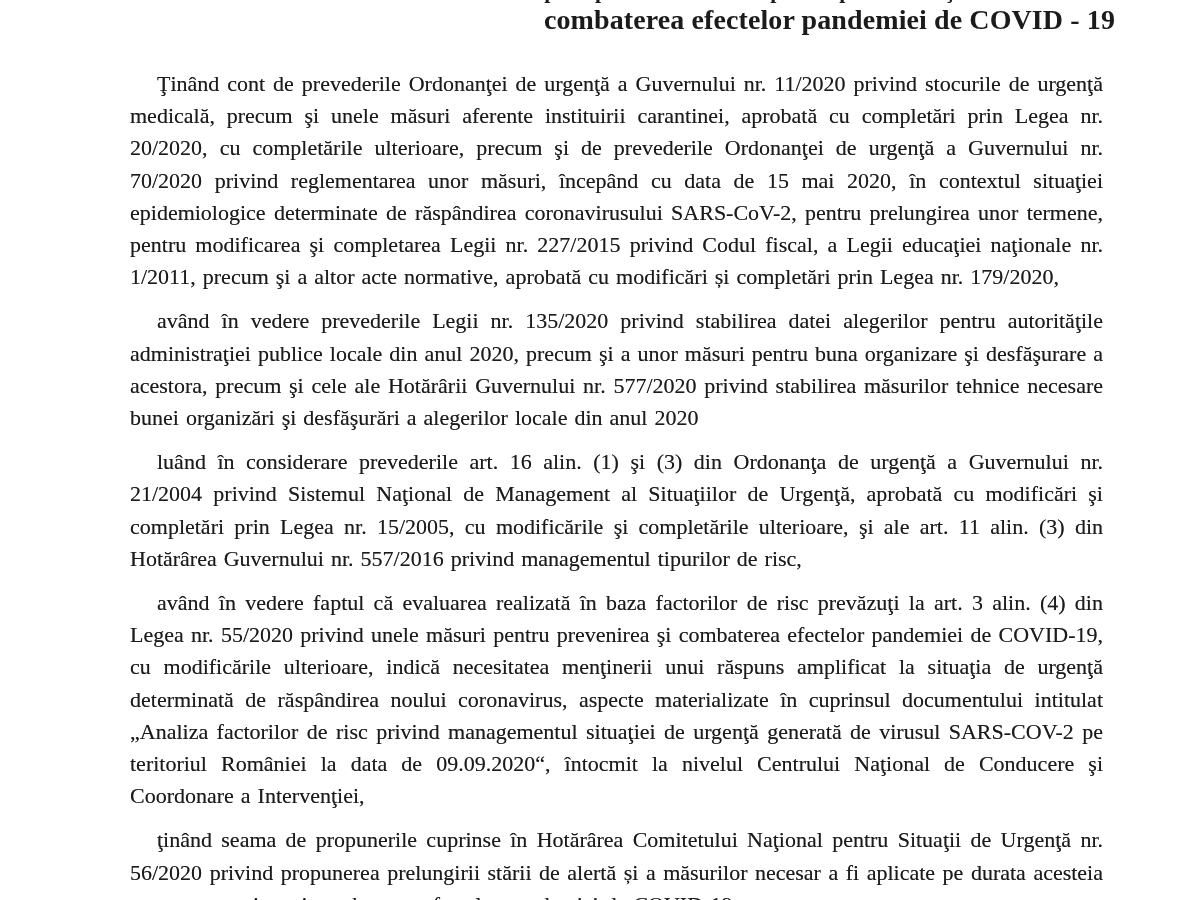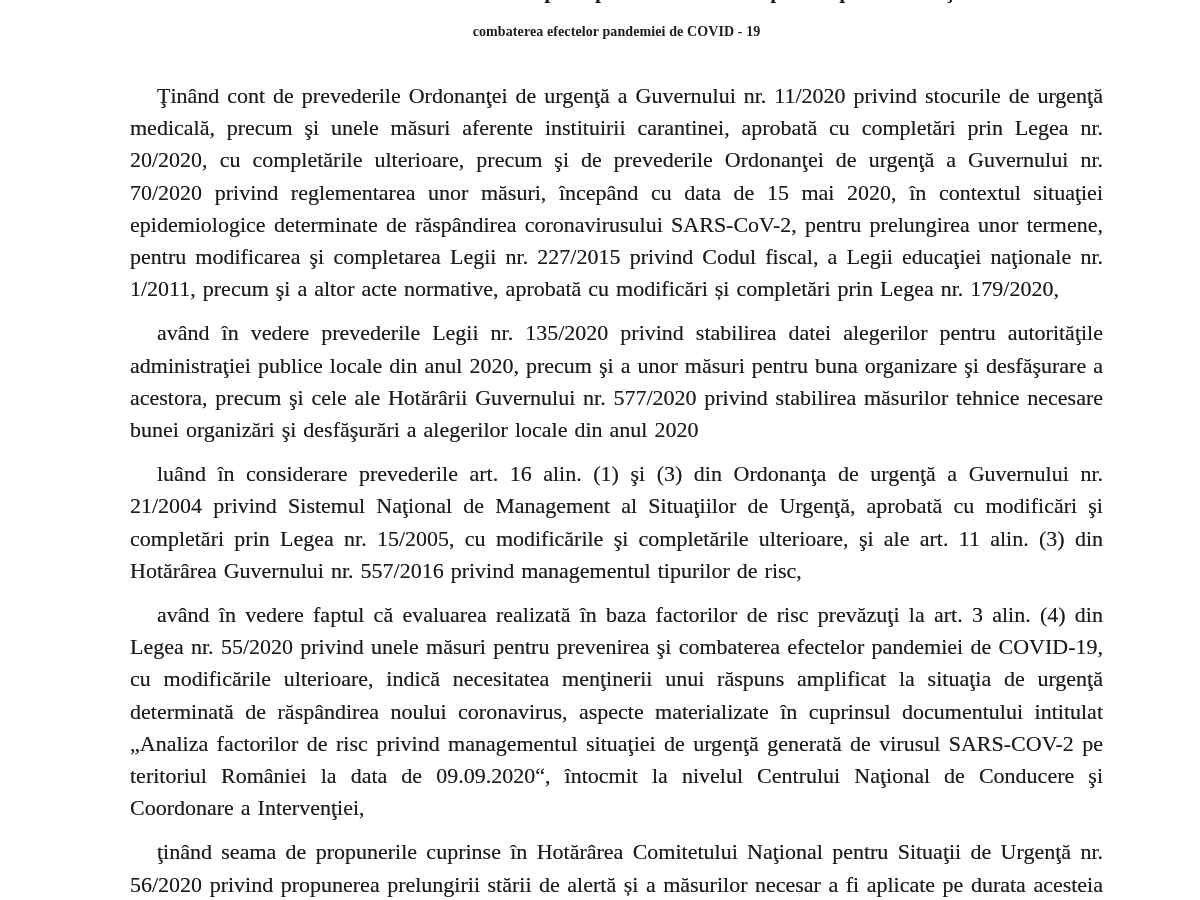--- a/index.html
+++ b/index.html
@@ -31,25 +31,26 @@
     overflow: hidden;
   }
   .heading-clip span {
     display: block;
     font-size: 22px;
     line-height: 28px;
     margin-top: -23px;
     white-space: nowrap;
   }
   h1.heading-line {
-    margin: 12px;
-    font-size: 14px;
+    margin: 0;
+    font-size: 28px;
     line-height: 30px;
     font-weight: bold;
     letter-spacing: 0.1px;
+    text-align: right;
   }
   .body-text {
     margin-top: 33px;
   }
   .body-text p {
     margin: 12px;
     font-size: 22px;
     line-height: 32.2px;
     text-align: justify;
     text-indent: 27px;

